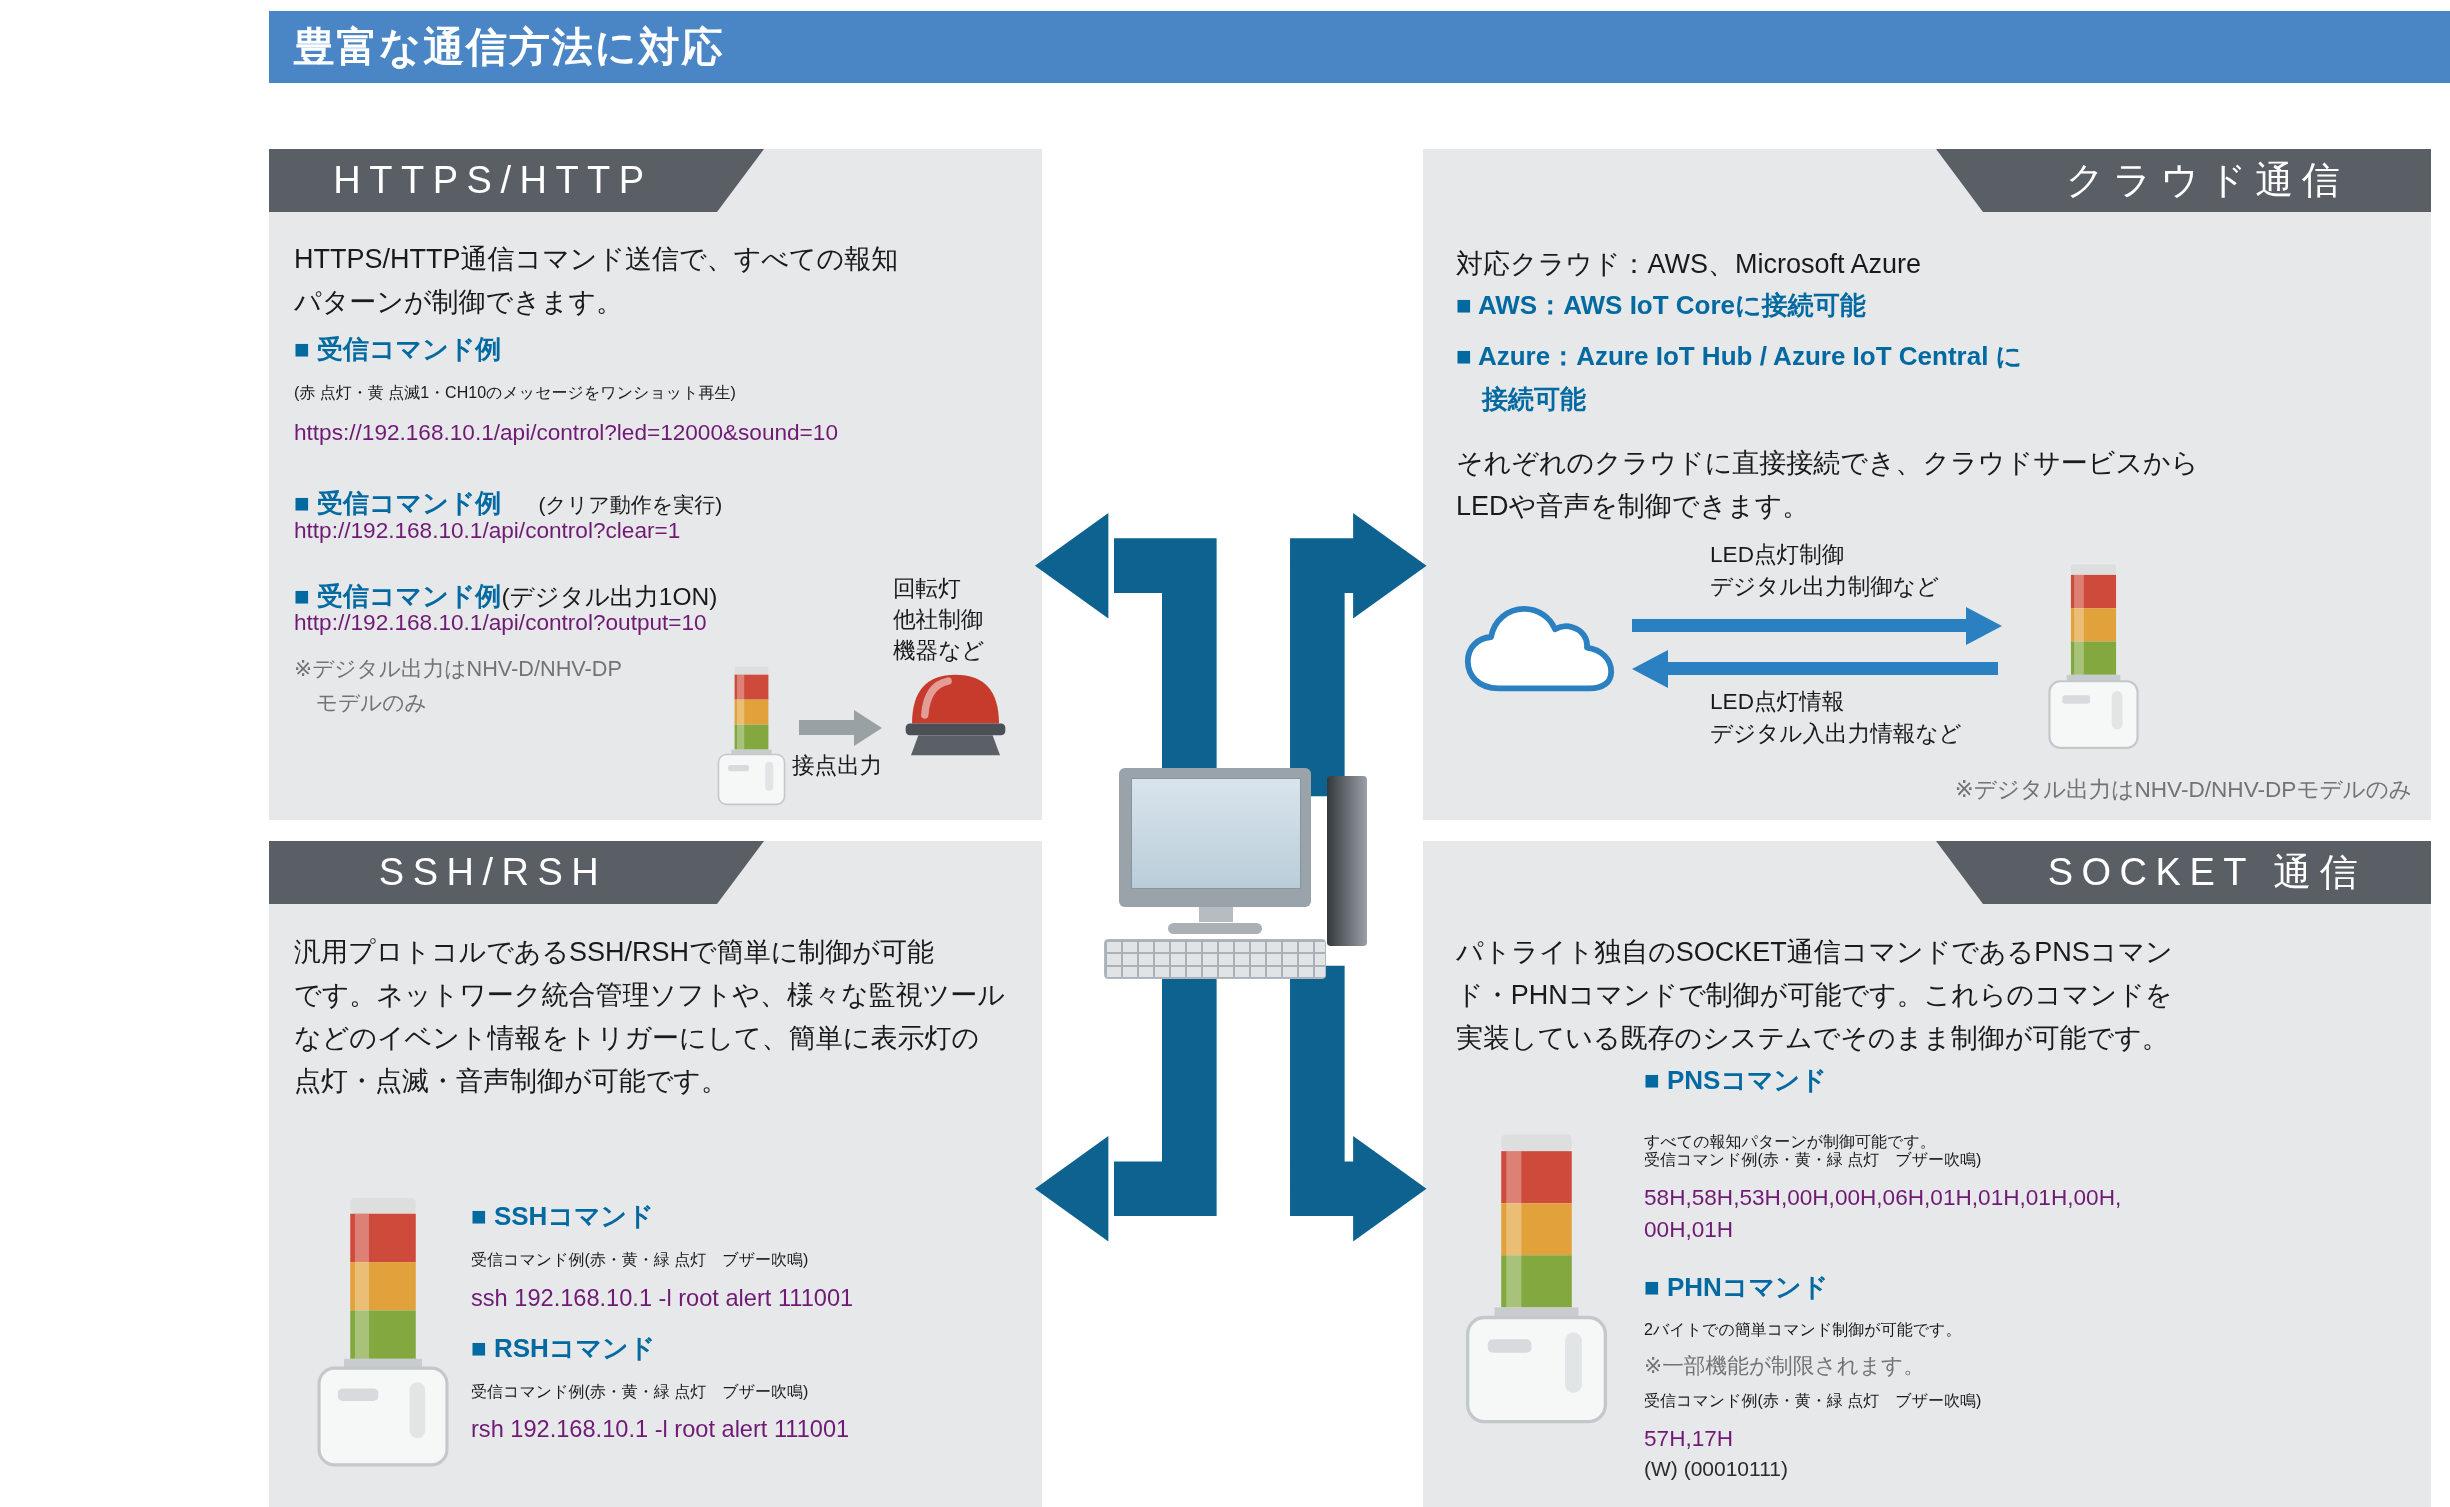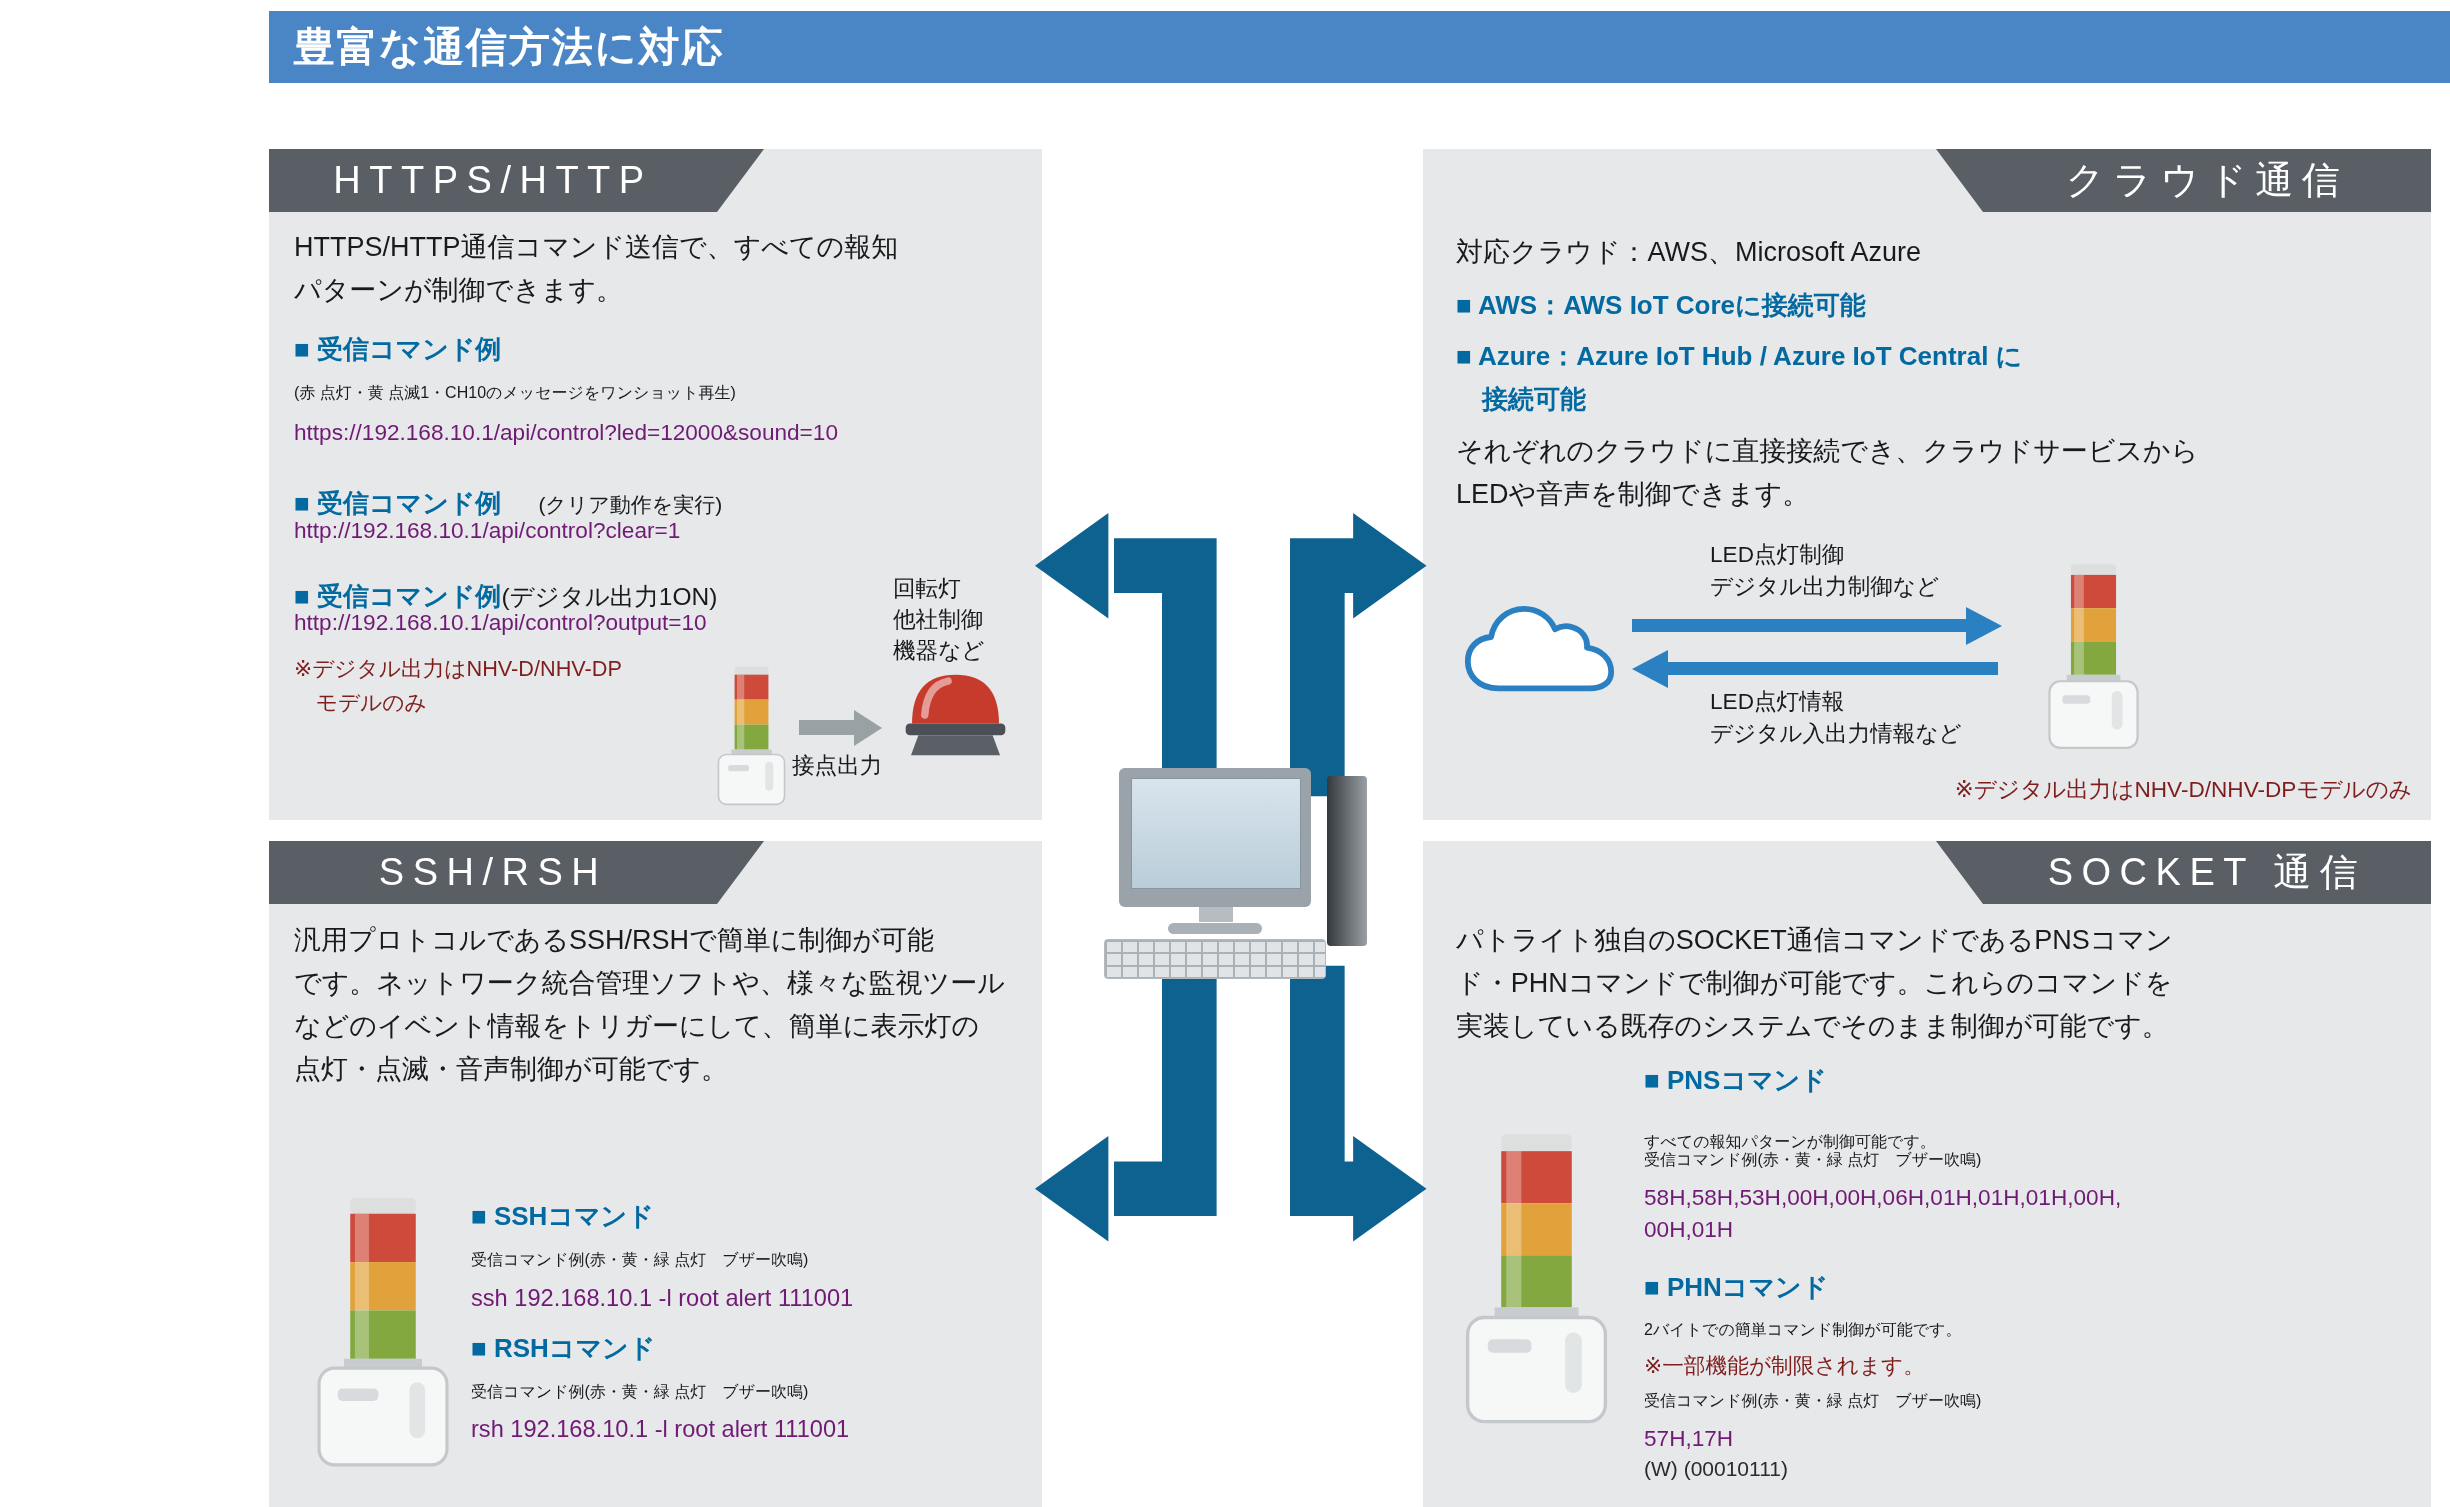--- a/index.html
+++ b/index.html
@@ -15,24 +15,24 @@
   .panel { position:absolute; background:#e6e8ea; }
   .banner {
     position:absolute; height:63px; background:#5a5f65; color:#ffffff;
     font-size:38px; letter-spacing:8.5px;
     display:flex; align-items:center; justify-content:center;
   }
   .banner-left  { clip-path:polygon(0 0,100% 0,calc(100% - 47px) 100%,0 100%); padding-right:47px; }
   .banner-right { clip-path:polygon(0 0,100% 0,100% 100%,47px 100%); padding-left:47px; }
   .txt { position:absolute; white-space:pre-line; }
   .blue { color:#0369a1; font-weight:bold; }
-  .body29 { font-size:27px; line-height:43px; }
+  .body29 { font-size:27px; line-height:43px;margin-top:12px; }
   .line25 { font-size:16px; line-height:36px; }
   .cmd24  { font-size:22.6px; line-height:32px; color:#701a75; }
-  .note23 { font-size:21.7px; line-height:34px; color:#7f1d1d; }
+  .note23 { font-size:21.7px; line-height:34px; color:#737373; }
   .tri { position:absolute; width:0; height:0; }
 </style>
 </head>
 <body>
 
 <svg width="0" height="0" style="position:absolute" aria-hidden="true">
   <defs>
     <g id="sigtower">
       <rect x="34" y="2" width="42" height="10" rx="3" fill="#dddfdf"></rect>
       <rect x="34" y="12" width="42" height="31" fill="#ce4a3b"></rect>

